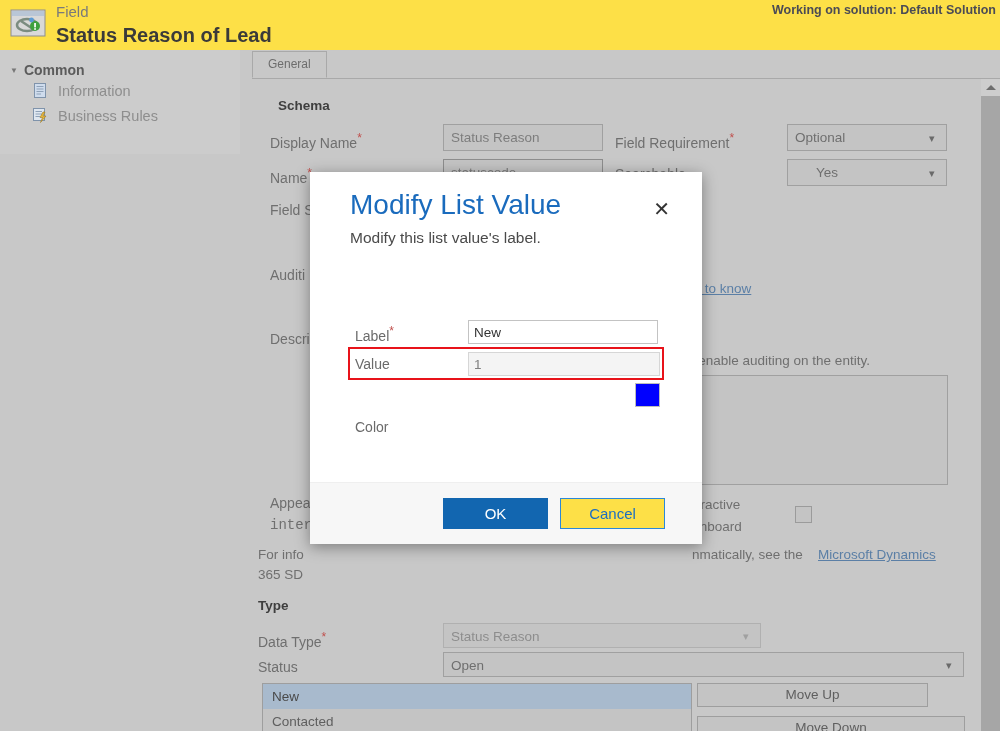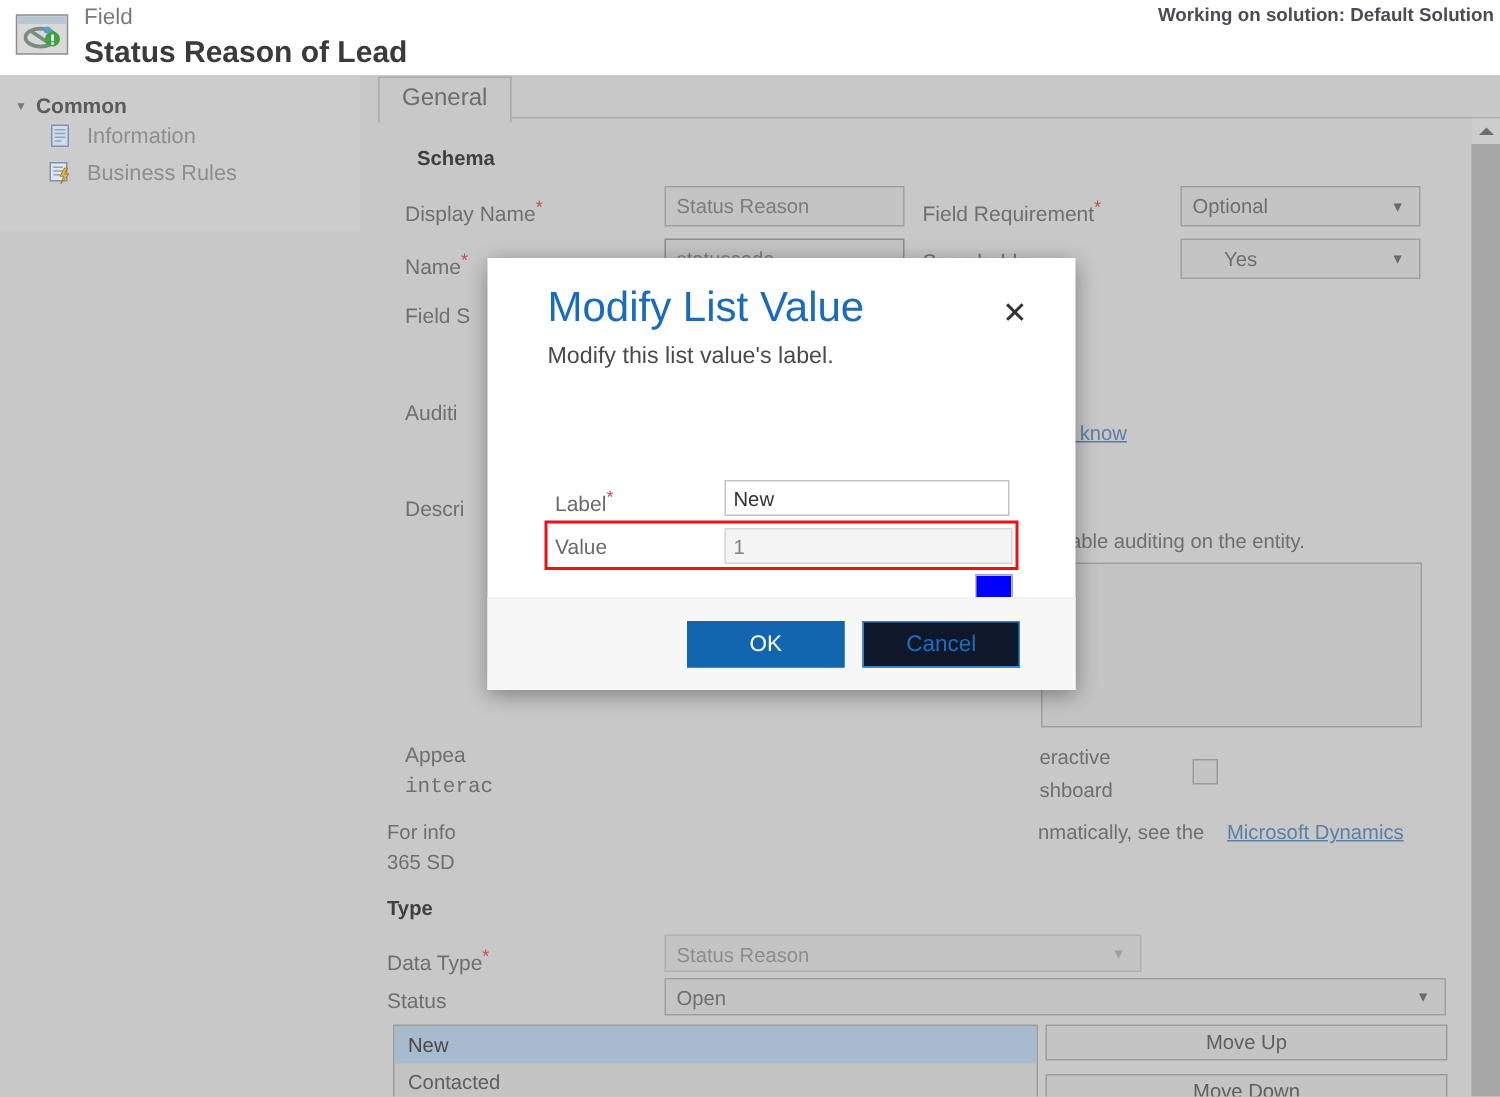--- a/index.html
+++ b/index.html
@@ -7,21 +7,21 @@
     margin: 0; padding: 0;
     width: 1000px; height: 731px;
     overflow: hidden;
     font-family: "Liberation Sans", sans-serif;
   }
   body { background: #c8c8c8; position: relative; }
 
   
   #topbar {
     position: absolute; left: 0; top: 0; width: 1000px; height: 50px;
-    background: #ffffff;
+    background: #fde047;
   }
   #app-icon {
     position: absolute; left: 8px; top: 7px; width: 40px; height: 34px;
   }
   #title-block { position: absolute; left: 56px; top: 0px; }
   #field-kicker {
     font-size: 15px; color: #7a7a7a; line-height: 20px; padding-top: 2px;
   }
   #field-title {
     font-size: 20px; font-weight: bold; color: #3a3a3a; line-height: 26px;
@@ -56,21 +56,21 @@
   #content {
     position: absolute; left: 240px; top: 50px; width: 760px; height: 681px;
     background: #c8c8c8;
   }
   #tabstrip {
     position: absolute; left: 12px; top: 0px; width: 748px; height: 29px;
     border-bottom: 1px solid #a9a9a9;
   }
   #tab-general {
     position: absolute; left: 12px; top: 1px;
-    padding: 5px 15px 6px 15px; font-size: 16px; color: #6d6d6d;
+    padding: 5px 15px 6px 15px; font-size: 12px; color: #6d6d6d;
     background: #c8c8c8;
     border: 1px solid #a9a9a9; border-bottom: 1px solid #c8c8c8;
   }
   #pane {
     position: absolute; left: 0px; top: 29px; width: 722px; height: 652px;
   }
   #vscroll {
     position: absolute; right: 0px; top: 29px; width: 19px; height: 652px;
     background: #c0c0c0;
   }
@@ -136,21 +136,21 @@
     position: absolute; background: #c4c4c4; border: 1px solid #9e9e9e;
     font-size: 13.5px; color: #5f5f5f; text-align: center; line-height: 22px;
   }
 
   
   #overlay {
     position: absolute; left: 0; top: 0; width: 1000px; height: 731px;
     pointer-events: none;
   }
   #modal {
-    position: absolute; left: 325px; top: 172px; width: 392px; height: 288px;
+    position: absolute; left: 310px; top: 172px; width: 392px; height: 372px;
     background: #ffffff;
     box-shadow: 0 3px 14px rgba(0,0,0,0.38);
   }
   #modal-title {
     position: absolute; left: 40px; top: 16px;
     font-size: 28px; color: #1a6bbd; font-weight: normal; line-height: 34px;
   }
   #modal-sub {
     position: absolute; left: 40px; top: 55px;
     font-size: 15.5px; color: #4a4a4a; line-height: 22px;
@@ -194,21 +194,21 @@
     position: absolute; left: 0; bottom: 0; width: 392px; height: 62px;
     background: #f7f7f7; border-top: 1px solid #efefef;
   }
   #btn-ok {
     position: absolute; left: 133px; top: 15px; width: 105px; height: 31px;
     background: #1266b0; border: 1px solid #1266b0; color: #fff;
     font-size: 15px; line-height: 29px; text-align: center; cursor: pointer;
   }
   #btn-cancel {
     position: absolute; left: 250px; top: 15px; width: 105px; height: 31px;
-    background: #0f172a; border: 1px solid #2b88d8; color: #1b6ec2;
+    background: #fde047; border: 1px solid #2b88d8; color: #1b6ec2;
     font-size: 15px; line-height: 29px; text-align: center; cursor: pointer;
   }
 </style>
 </head>
 <body>
 
 <div id="topbar">
   <div id="app-icon">
     <svg width="40" height="34" viewBox="0 0 40 34">
       <rect x="3" y="3" width="34" height="26" fill="#d9d9d9" stroke="#8d8d8d"></rect>
@@ -330,21 +330,21 @@
     <div class="fake-select" style="left:203px; top:573px; width:521px; height:25px;">
       <span>Open</span>
       <span class="chev">▾</span>
     </div>
 
     <div id="listbox" style="left:22px; top:604px; width:430px; height:98px;">
       <div class="list-row sel">New</div>
       <div class="list-row">Contacted</div>
     </div>
 
-    <div class="sidebtn" style="left:457px; top:604px; width:268px; height:24px;">Move Up</div>
+    <div class="sidebtn" style="left:457px; top:604px; width:231px; height:24px;">Move Up</div>
     <div class="sidebtn" style="left:457px; top:637px; width:268px; height:24px;">Move Down</div>
 
   </div>
 
   <div id="vscroll">
     <div class="track-top">
       <div class="arrow-up"></div>
     </div>
     <div class="thumb"></div>
   </div>

